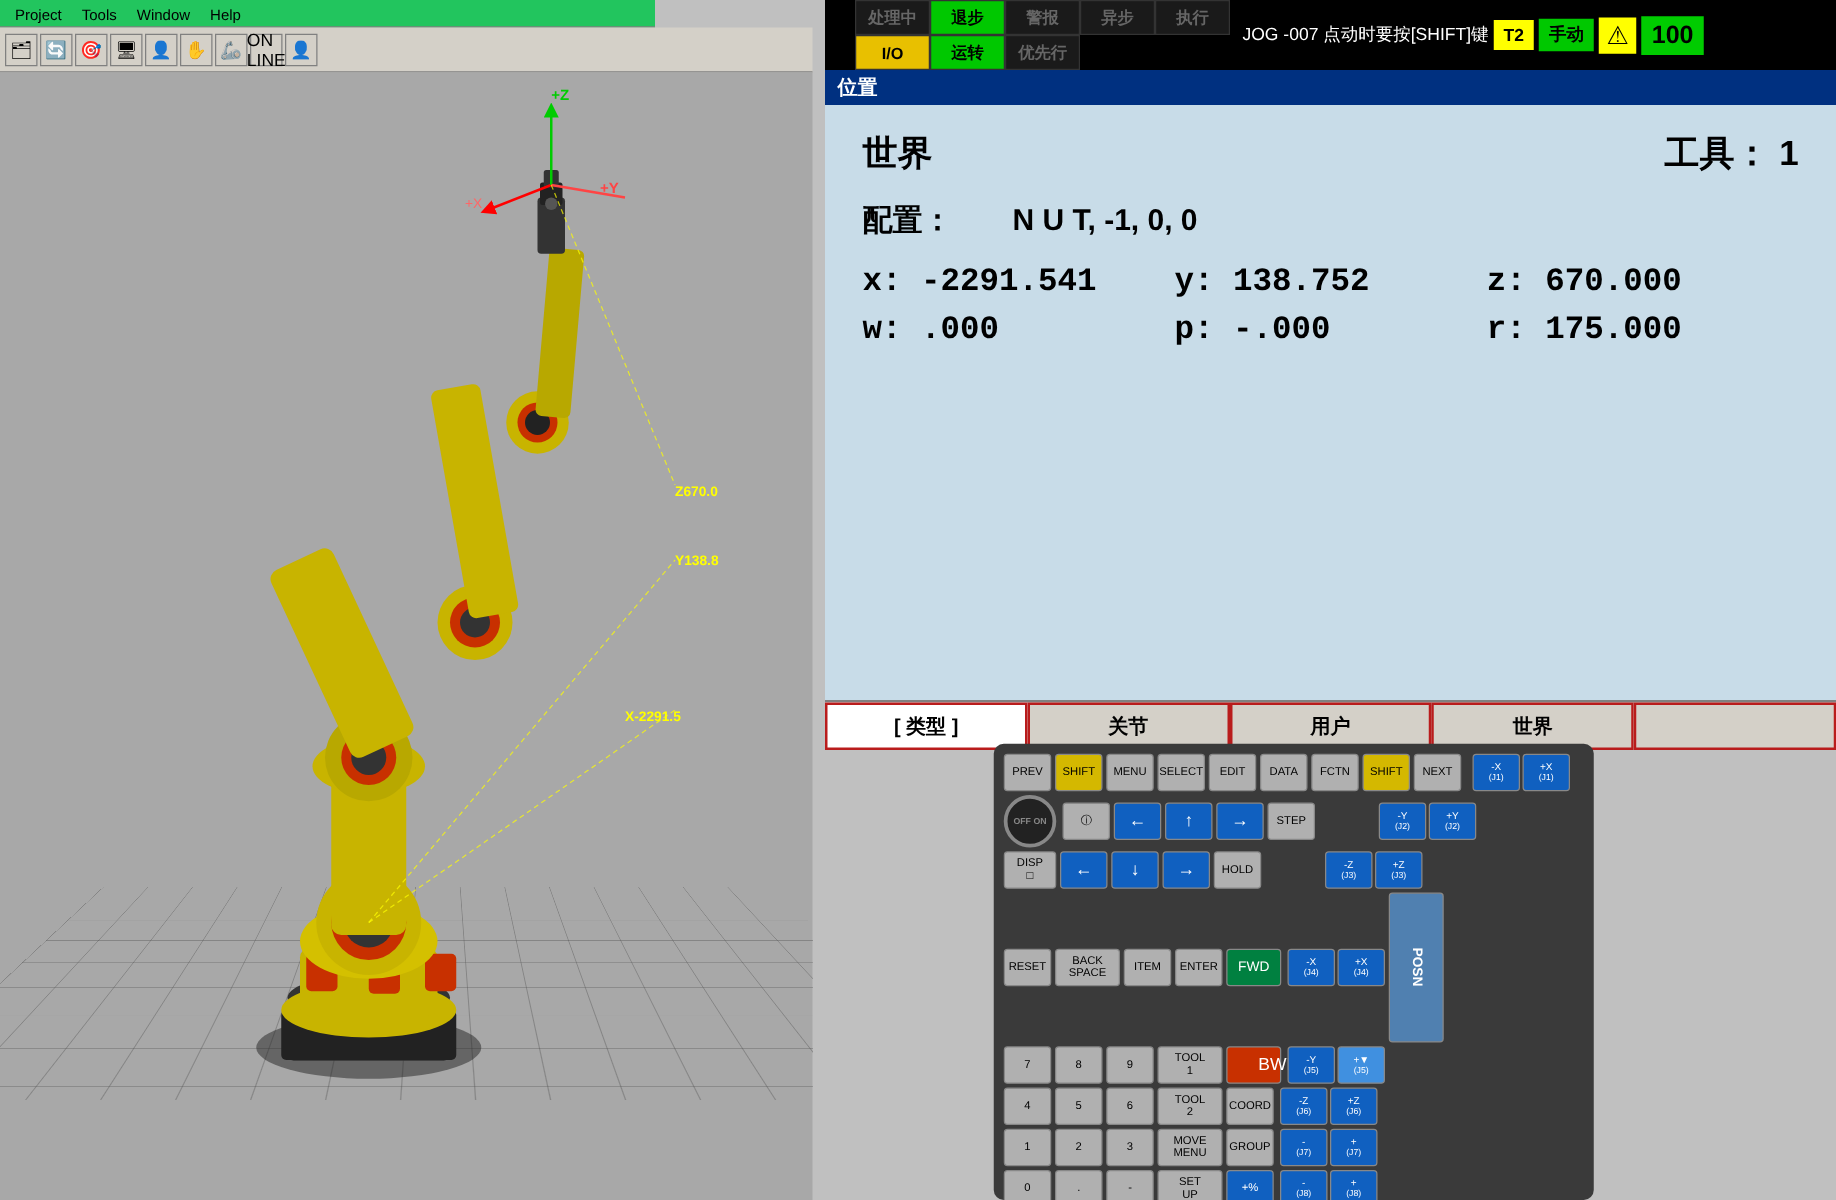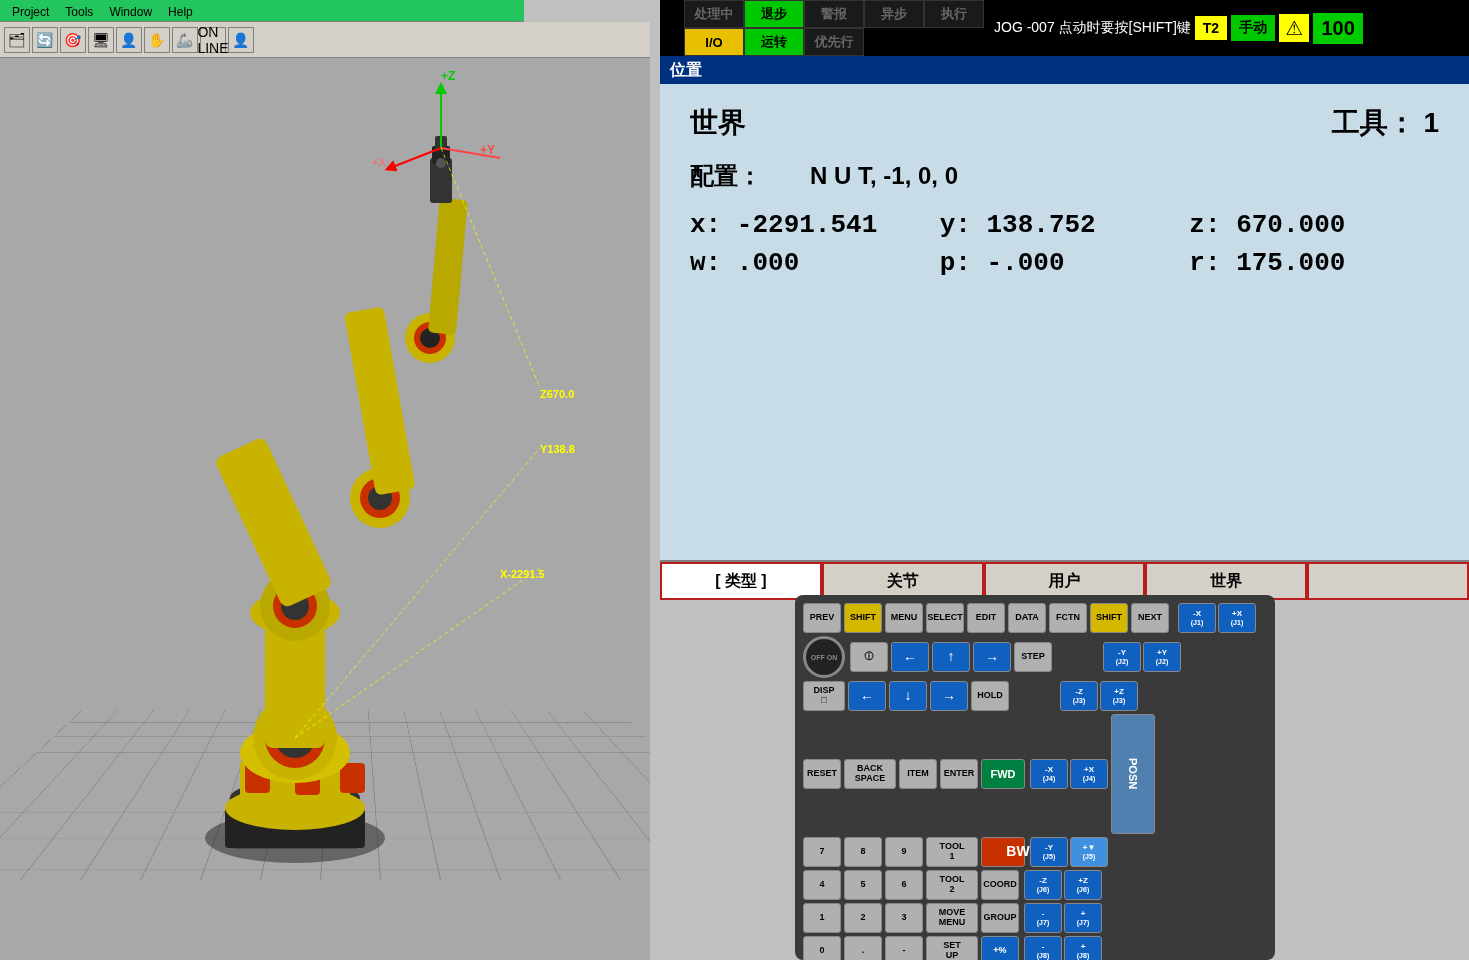--- a/index.html
+++ b/index.html
@@ -275,21 +275,21 @@
     }
 
     .btn-pendant {
       display: flex;
       flex-direction: column;
       align-items: center;
       justify-content: center;
       border: 1px solid #888;
       border-radius: 3px;
       font-size: 10px;
-      font-weight: bold;
+      font-weight: normal;
       cursor: pointer;
       line-height: 1.1;
       text-align: center;
     }
 
     .btn-gray {
       background: #b0b0b0;
       color: #000;
     }
 

